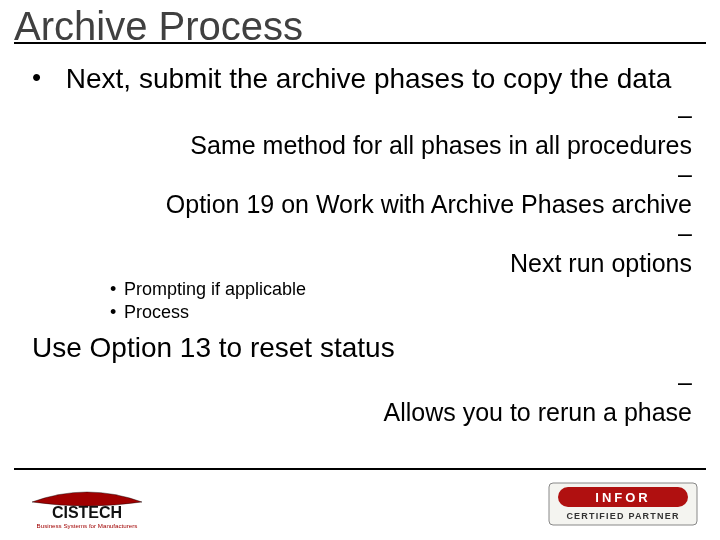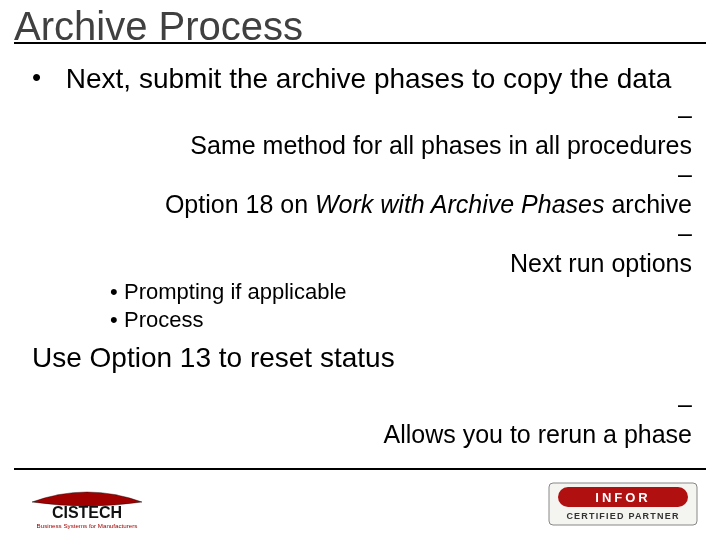--- a/index.html
+++ b/index.html
@@ -65,33 +65,32 @@
     display: inline-block;
     width: 18px;
   }
   .lvl2 .text {
     display: inline-block;
     vertical-align: top;
     width: 590px;
   }
   .lvl3-group {
     margin-left: 78px;
-    font-size: 22px;
+    font-size: 18px;
     line-height: 1.25;
   }
   .lvl3 .dot {
     display: inline-block;
     width: 14px;
   }
   .plain-lvl0 {
-    margin: 8px 0 16px 0;
+    margin: 8px 0 4px 0;
     font-size: 28px;
   }
   .italic {
-    font-style: italic;
   }
   .footer-rule {
     position: absolute;
     bottom: 70px;
     left: 14px;
     width: 692px;
     border-top: 2px solid #000;
   }
   .logo-left {
     position: absolute;
@@ -121,21 +120,21 @@
     <div class="lvl1">
       <span class="bullet">•</span>
       <span class="text">Next, submit the archive phases to copy the data</span>
     </div>
 
     <div class="lvl2-group">
       <div class="lvl2">
         <span class="dash">–</span><span class="text">Same method for all phases in all procedures</span>
       </div>
       <div class="lvl2">
-        <span class="dash">–</span><span class="text"><span>Option 18 on </span><span class="italic">Work with Archive Phases</span><span> archive</span></span>
+        <span class="dash">–</span><span class="text"><span>Option 19 on </span><span class="italic">Work with Archive Phases</span><span> archive</span></span>
       </div>
       <div class="lvl2">
         <span class="dash">–</span><span class="text">Next run options</span>
       </div>
     </div>
 
     <div class="lvl3-group">
       <div class="lvl3">
         <span class="dot">•</span><span>Prompting if applicable</span>
       </div>

